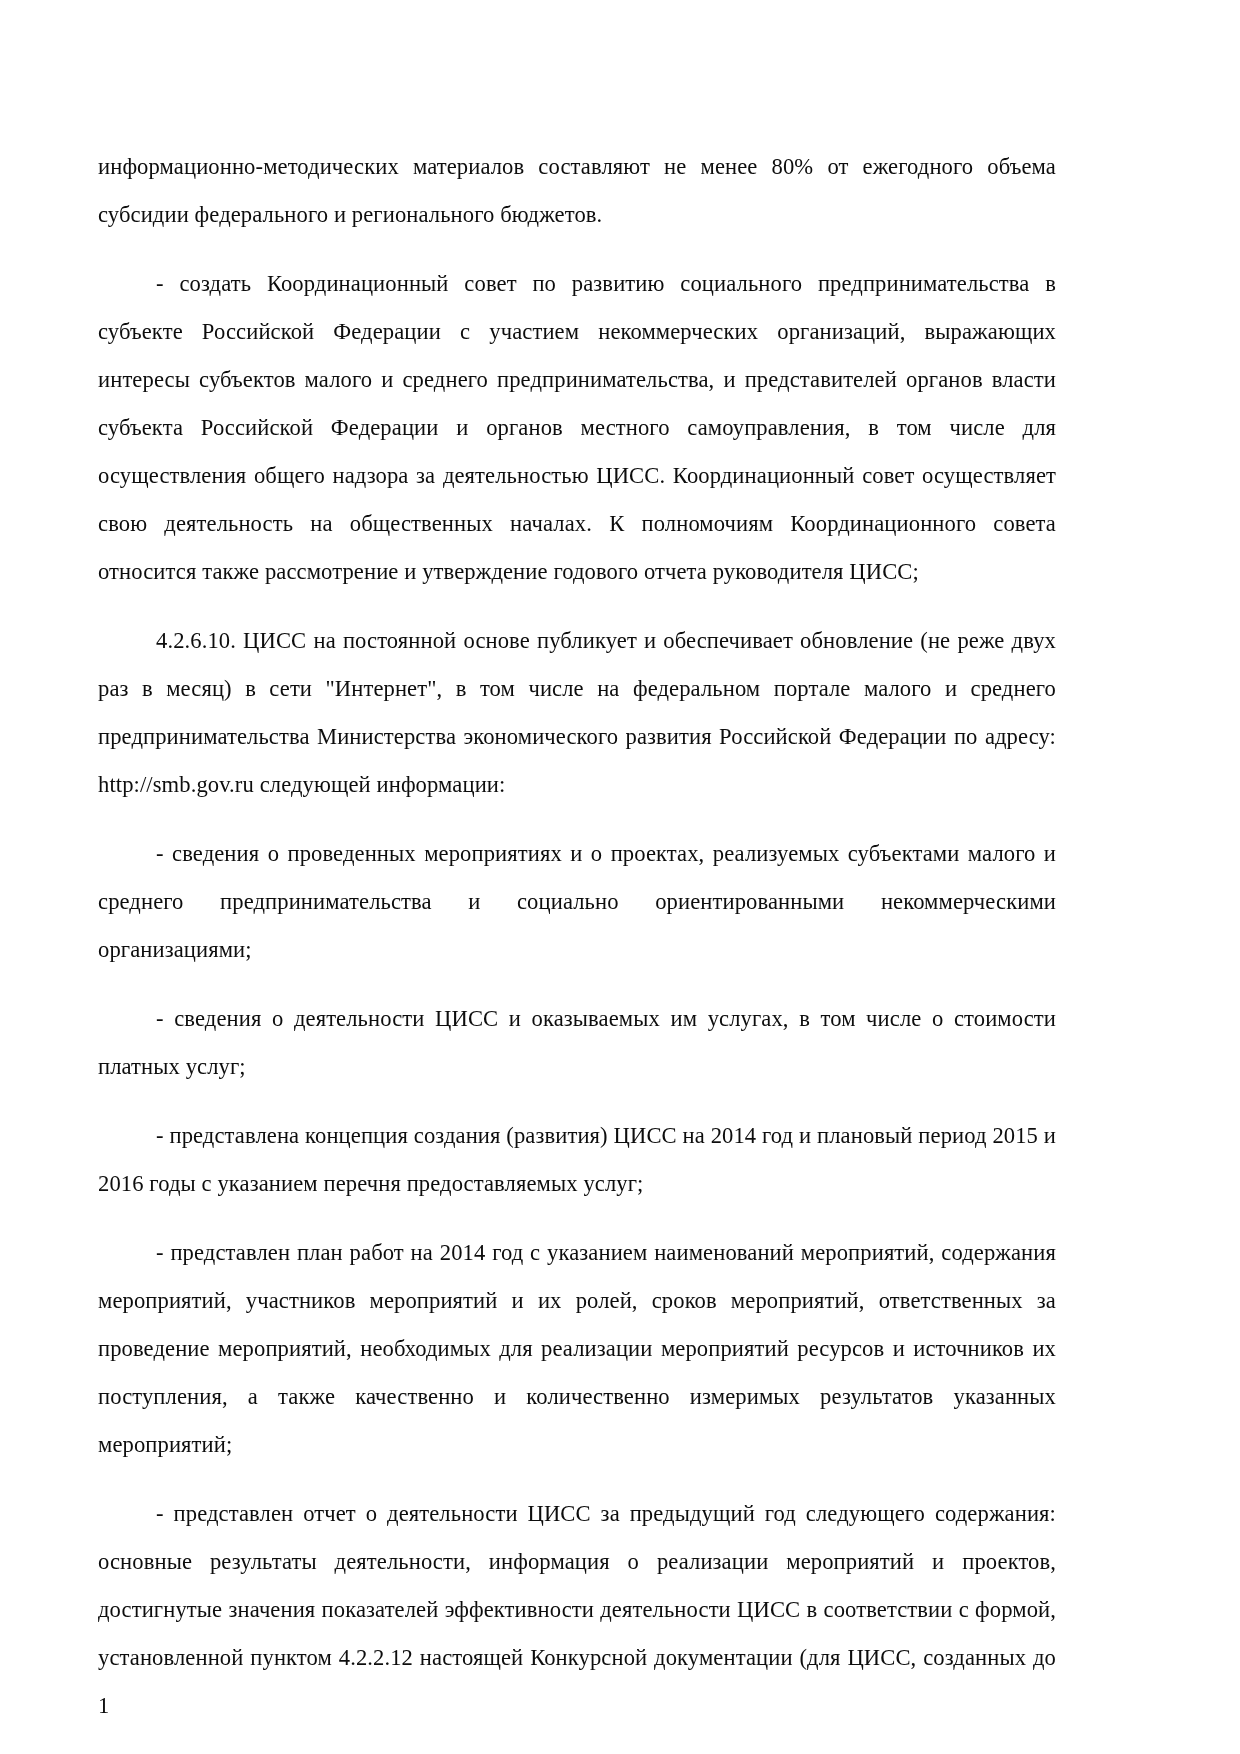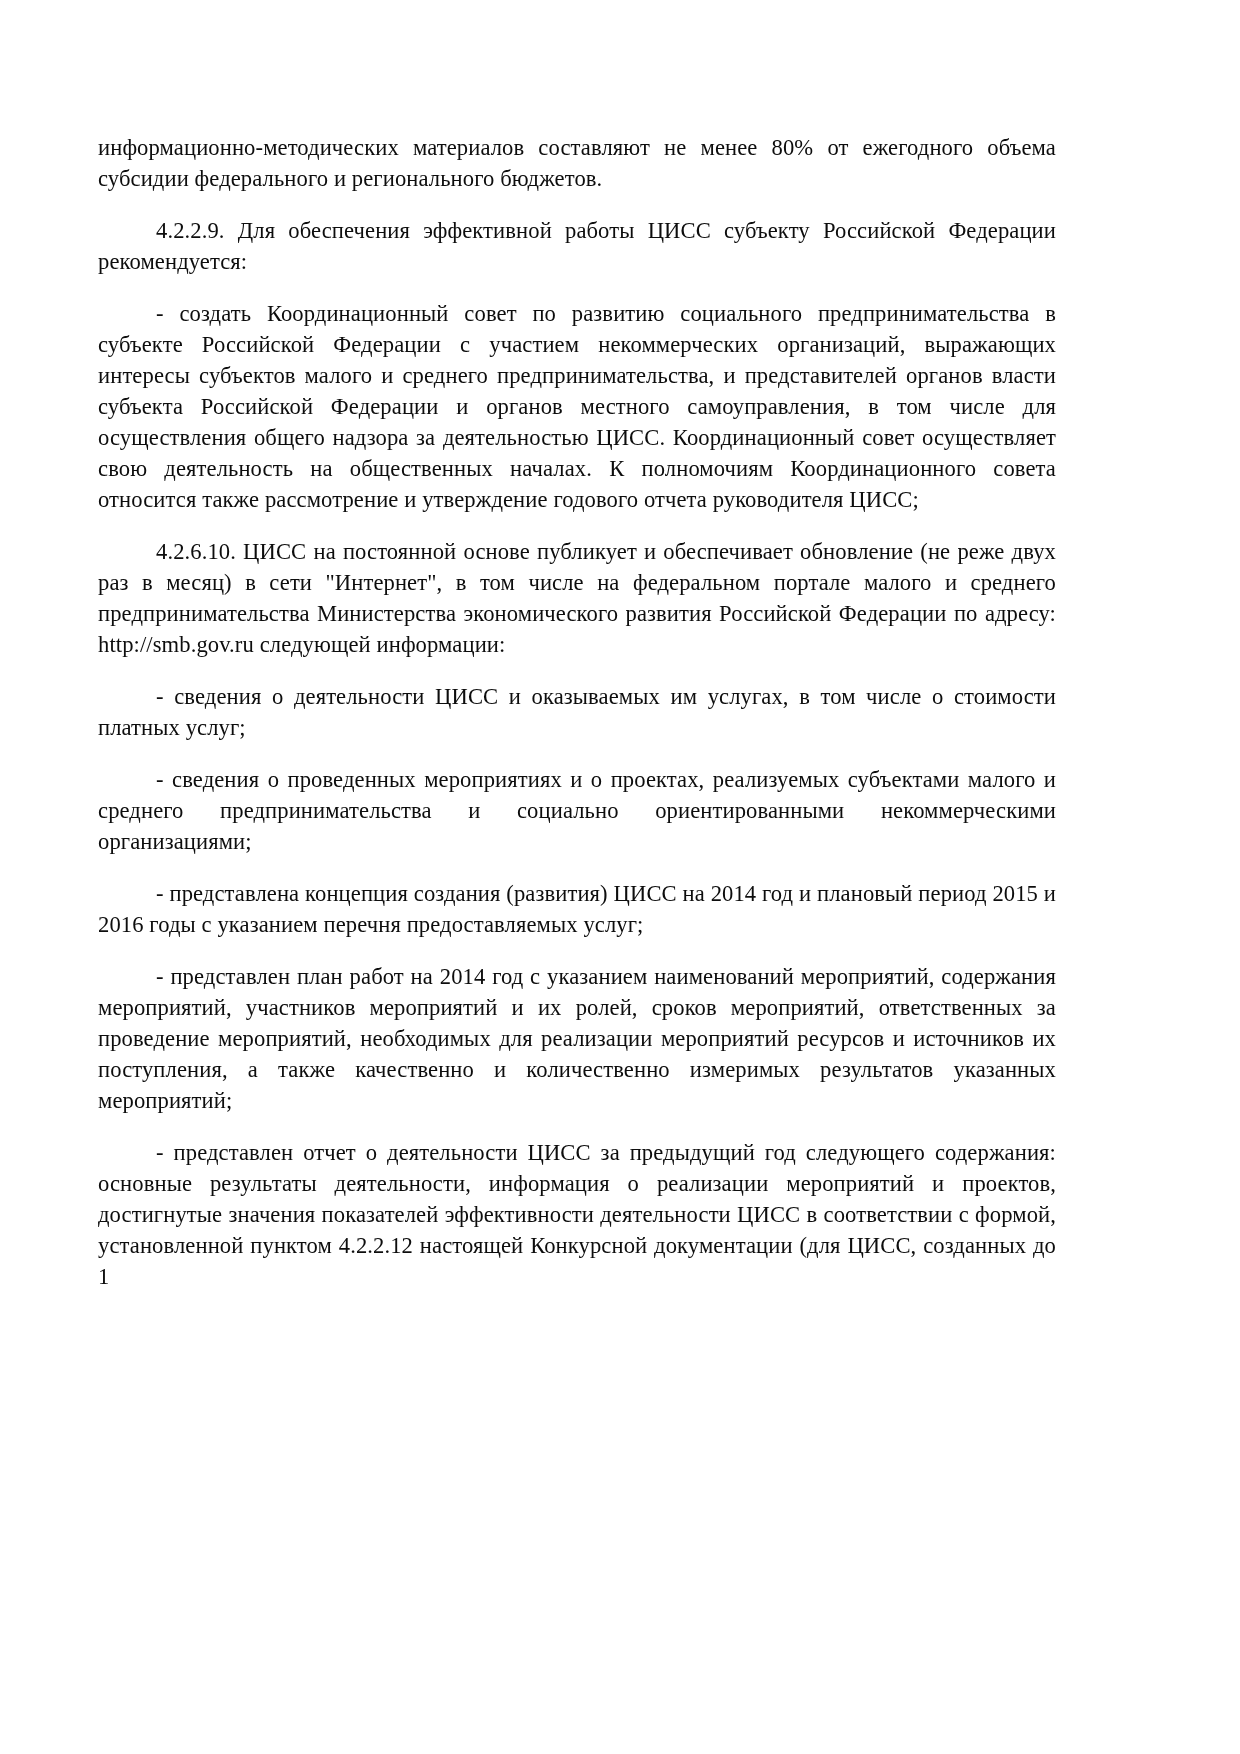--- a/index.html
+++ b/index.html
@@ -19,23 +19,23 @@
     width: 1240px;
     height: 1754px;
     background: #ffffff;
     box-sizing: border-box;
     padding: 131px 88px 0 98px;
   }
   #doc-body {
     width: 958px;
   }
   p.para {
-    margin: 1px 0 0 0;
+    margin: 12px 0 0 0;
     font-size: 22.6px;
-    line-height: 31px;
+    line-height: 48px;
     text-align: justify;
     text-justify: inter-word;
     text-indent: 0;
     letter-spacing: 0.1px;
     word-spacing: 0px;
     font-family: Liberation Serif, serif;
   }
   p.para.indent {
     text-indent: 58px;
   }
@@ -54,30 +54,29 @@
   }
 </style>
 </head>
 <body>
 
 <div id="page">
   <div id="doc-body">
 
     <p class="para nostretch">информационно-методических материалов составляют не менее 80% от ежегодного объема субсидии федерального и регионального бюджетов.</p>
 
-    <p class="para indent gap nostretch">4.2.2.9. Для обеспечения эффективной работы ЦИСС субъекту Российской Федерации рекомендуется:</p>
 
     <p class="para indent gap nostretch">- создать Координационный совет по развитию социального предпринимательства в субъекте Российской Федерации с участием некоммерческих организаций, выражающих интересы субъектов малого и среднего предпринимательства, и представителей органов власти субъекта Российской Федерации и органов местного самоуправления, в том числе для осуществления общего надзора за деятельностью ЦИСС. Координационный совет осуществляет свою деятельность на общественных началах. К полномочиям Координационного совета относится также рассмотрение и утверждение годового отчета руководителя ЦИСС;</p>
 
 
     <p class="para indent gap nostretch">4.2.6.10. ЦИСС на постоянной основе публикует и обеспечивает обновление (не реже двух раз в месяц) в сети "Интернет", в том числе на федеральном портале малого и среднего предпринимательства Министерства экономического развития Российской Федерации по адресу: http://smb.gov.ru следующей информации:</p>
 
+    <p class="para indent gap nostretch">- сведения о проведенных мероприятиях и о проектах, реализуемых субъектами малого и среднего предпринимательства и социально ориентированными некоммерческими организациями;</p>
+
     <p class="para indent gap nostretch">- сведения о деятельности ЦИСС и оказываемых им услугах, в том числе о стоимости платных услуг;</p>
-
-    <p class="para indent gap nostretch">- сведения о проведенных мероприятиях и о проектах, реализуемых субъектами малого и среднего предпринимательства и социально ориентированными некоммерческими организациями;</p>
 
 
 
     <p class="para indent gap nostretch">- представлена концепция создания (развития) ЦИСС на 2014 год и плановый период 2015 и 2016 годы с указанием перечня предоставляемых услуг;</p>
 
     <p class="para indent gap nostretch">- представлен план работ на 2014 год с указанием наименований мероприятий, содержания мероприятий, участников мероприятий и их ролей, сроков мероприятий, ответственных за проведение мероприятий, необходимых для реализации мероприятий ресурсов и источников их поступления, а также качественно и количественно измеримых результатов указанных мероприятий;</p>
 
 
     <p class="para indent gap">- представлен отчет о деятельности ЦИСС за предыдущий год следующего содержания: основные результаты деятельности, информация о реализации мероприятий и проектов, достигнутые значения показателей эффективности деятельности ЦИСС в соответствии с формой, установленной пунктом 4.2.2.12 настоящей Конкурсной документации (для ЦИСС, созданных до 1</p>
 

